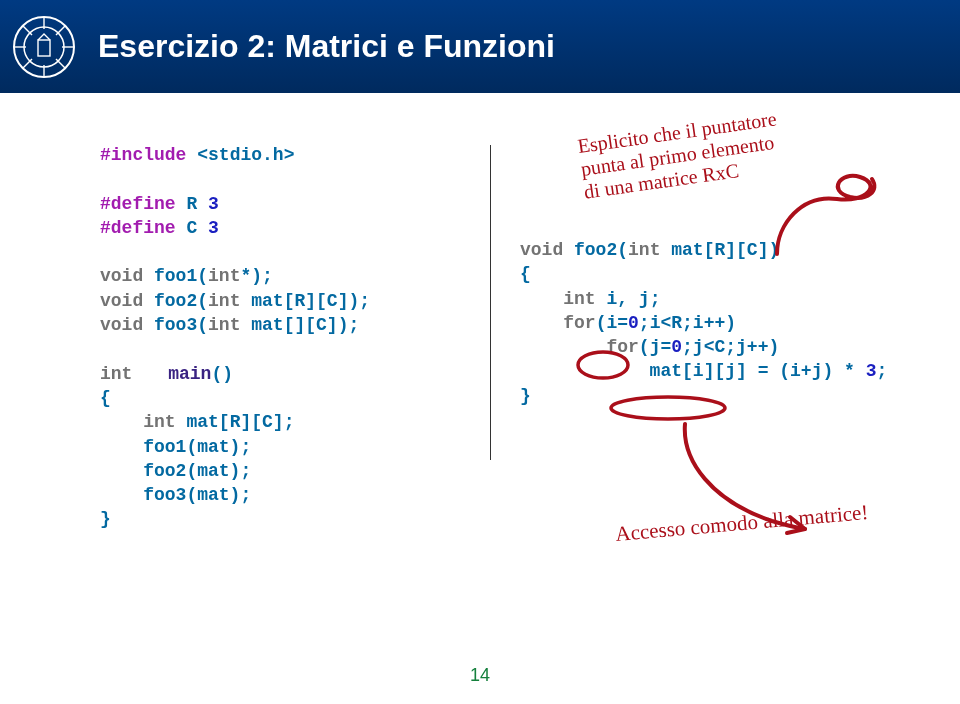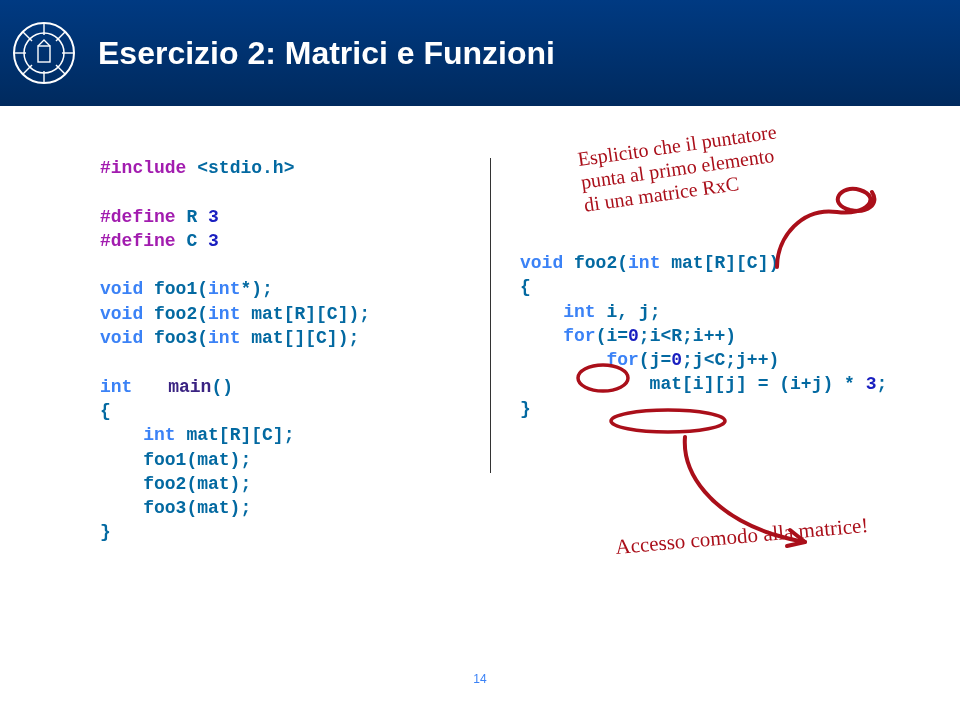--- a/index.html
+++ b/index.html
@@ -7,21 +7,21 @@
     width: 960px;
     height: 704px;
     background: #ffffff;
     font-family: Georgia, 'Times New Roman', serif;
     position: relative;
     overflow: hidden;
   }
   .header {
     background: #00326f;
     background: linear-gradient(to bottom, #003a82 0%, #002a5e 100%);
-    height: 106px;
+    height: 93px;
     display: flex;
     align-items: center;
     padding-left: 12px;
   }
   .logo {
     width: 64px;
     height: 64px;
     flex-shrink: 0;
   }
   .title {
@@ -54,21 +54,21 @@
     background: #333;
   }
   pre.code {
     font-family: "Courier New", monospace;
     font-size: 18px;
     line-height: 1.35;
     white-space: pre;
     font-weight: 600;
   }
   .pp  { color: #a21caf; }  
-  .kw  { color: #3b82f6; }  
+  .kw  { color: #737373; }  
   .fn  { color: #3a2382; padding-left: 25px; }  
   .lit { color: #1a1fc0; }  
   .txt { color: #0369a1; }
 
   .hand {
     font-family: "Comic Sans MS", "Marker Felt", cursive;
     color: #aa0f1a;
     font-size: 20px;
     line-height: 1.15;
     font-weight: 400;
@@ -113,22 +113,22 @@
     top: 278px;
     width: 140px;
     height: 115px;
   }
   .pagenum {
     position: absolute;
     bottom: 18px;
     left: 50%;
     transform: translateX(-50%);
     font-family: Verdana, Arial, sans-serif;
-    font-size: 12px;
-    color: #3b82f6;
+    font-size: 18px;
+    color: #15803d;
   }
 </style>
 </head>
 <body>
 
 <div class="header">
   <span class="logo">
     <svg viewBox="0 0 64 64">
       <circle cx="32" cy="32" r="30" fill="none" stroke="#fff" stroke-width="2"></circle>
       <circle cx="32" cy="32" r="20" fill="none" stroke="#fff" stroke-width="1.5"></circle>

